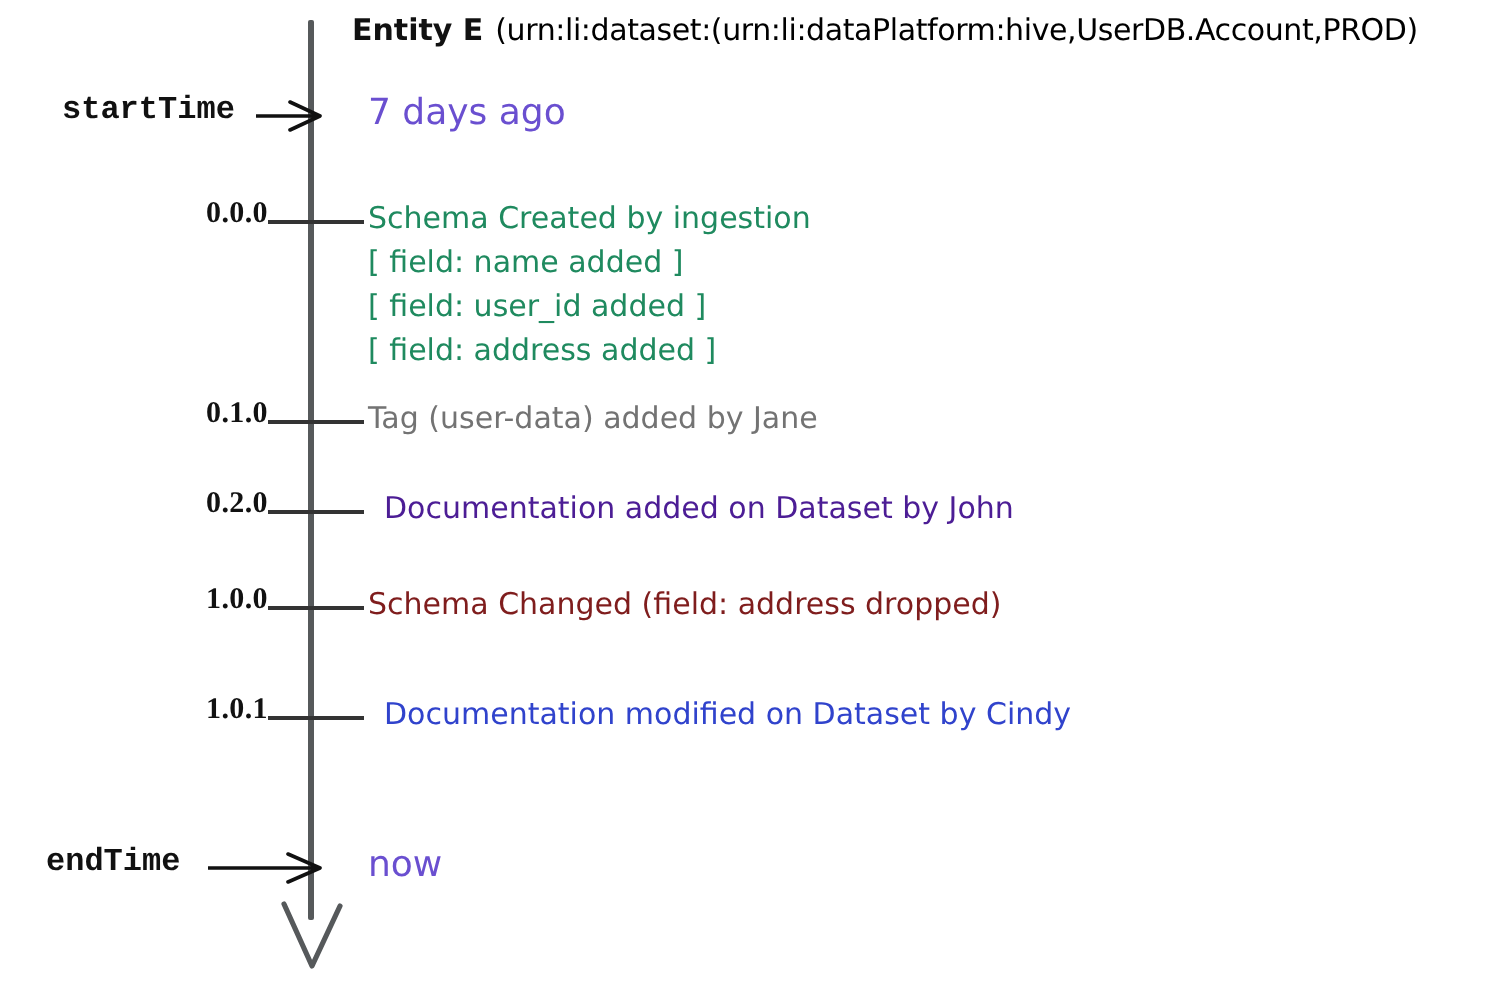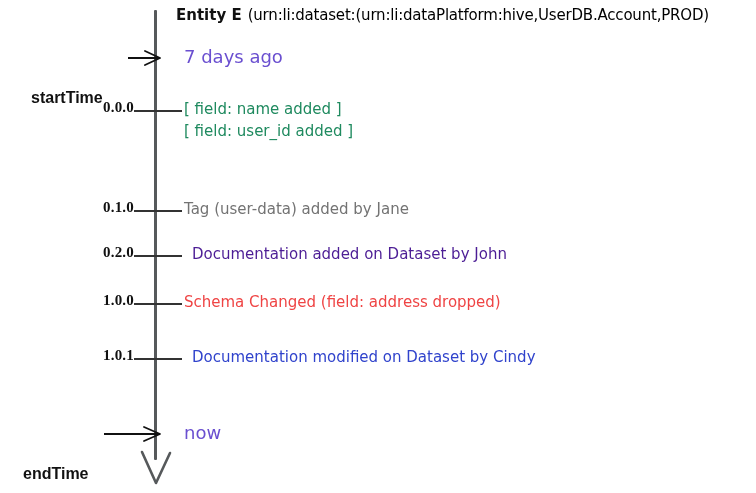--- a/index.html
+++ b/index.html
@@ -83,26 +83,25 @@
   
   .boundary {
     position: absolute;
     left: 0;
     width: 756px;
     height: 0;
   }
   .boundary-label {
     position: absolute;
     top: -12px;
-    font-family: Liberation Sans, sans-serif;
+    font-family: Liberation Mono, monospace;
     font-size: 16px;
     font-weight: bold;
     color: #111111;
     white-space: nowrap;
-    margin-top: 43px;
   }
   .boundary-arrow {
     position: absolute;
     height: 18px;
     top: -9px;
   }
   .boundary-value {
     position: absolute;
     left: 184px;
     top: -12px;
@@ -150,22 +149,24 @@
     <svg class="boundary-arrow" style="left:128px;width:34px;" viewBox="0 0 34 18">
       <path d="M0 9 L31 9 M17 2 L32 9 L17 16" fill="none" stroke="#111111" stroke-width="1.8" stroke-linecap="round" stroke-linejoin="round"></path>
     </svg>
     <span class="boundary-value" style="color:#6a4fd0;">7 days ago</span>
   </div>
 
   <div class="event" style="top:110px;">
     <span class="version">0.0.0</span>
     <span class="tick"></span>
     <div class="event-body">
+      <div class="event-title" style="color:#1f8a5f;">Schema Created by ingestion</div>
       <div class="sub-line" style="color:#1f8a5f;">[ field: name added ]</div>
       <div class="sub-line" style="color:#1f8a5f;">[ field: user_id added ]</div>
+      <div class="sub-line" style="color:#1f8a5f;">[ field: address added ]</div>
     </div>
   </div>
 
   <div class="event" style="top:210px;">
     <span class="version">0.1.0</span>
     <span class="tick"></span>
     <div class="event-body">
       <div class="event-title" style="color:#737373;">Tag (user-data) added by Jane</div>
     </div>
   </div>
@@ -175,21 +176,21 @@
     <span class="tick"></span>
     <div class="event-body" style="left:192px;">
       <div class="event-title" style="color:#4c1d95;">Documentation added on Dataset by John</div>
     </div>
   </div>
 
   <div class="event" style="top:303px;">
     <span class="version">1.0.0</span>
     <span class="tick"></span>
     <div class="event-body">
-      <div class="event-title" style="color:#ef4444;">Schema Changed (field: address dropped)</div>
+      <div class="event-title" style="color:#7f1d1d;">Schema Changed (field: address dropped)</div>
     </div>
   </div>
 
   <div class="event" style="top:358px;">
     <span class="version">1.0.1</span>
     <span class="tick"></span>
     <div class="event-body" style="left:192px;">
       <div class="event-title" style="color:#3043cc;">Documentation modified on Dataset by Cindy</div>
     </div>
   </div>

